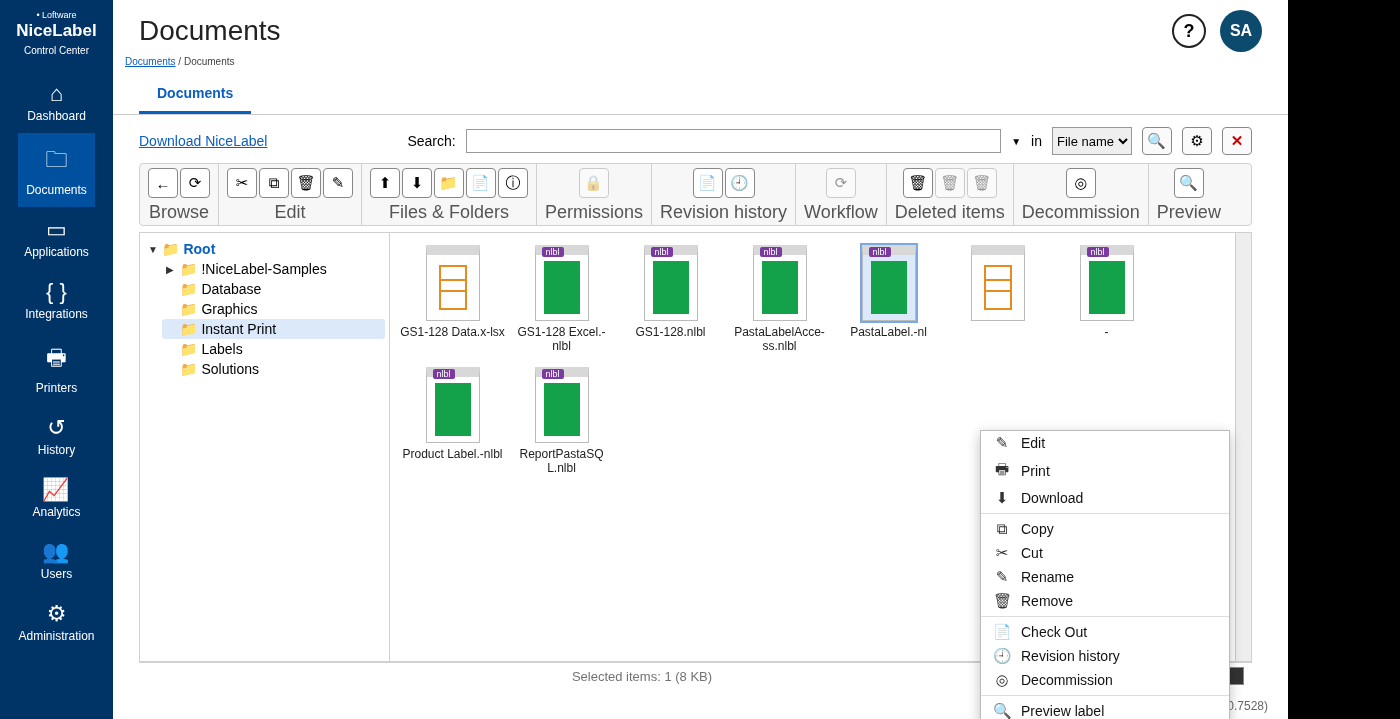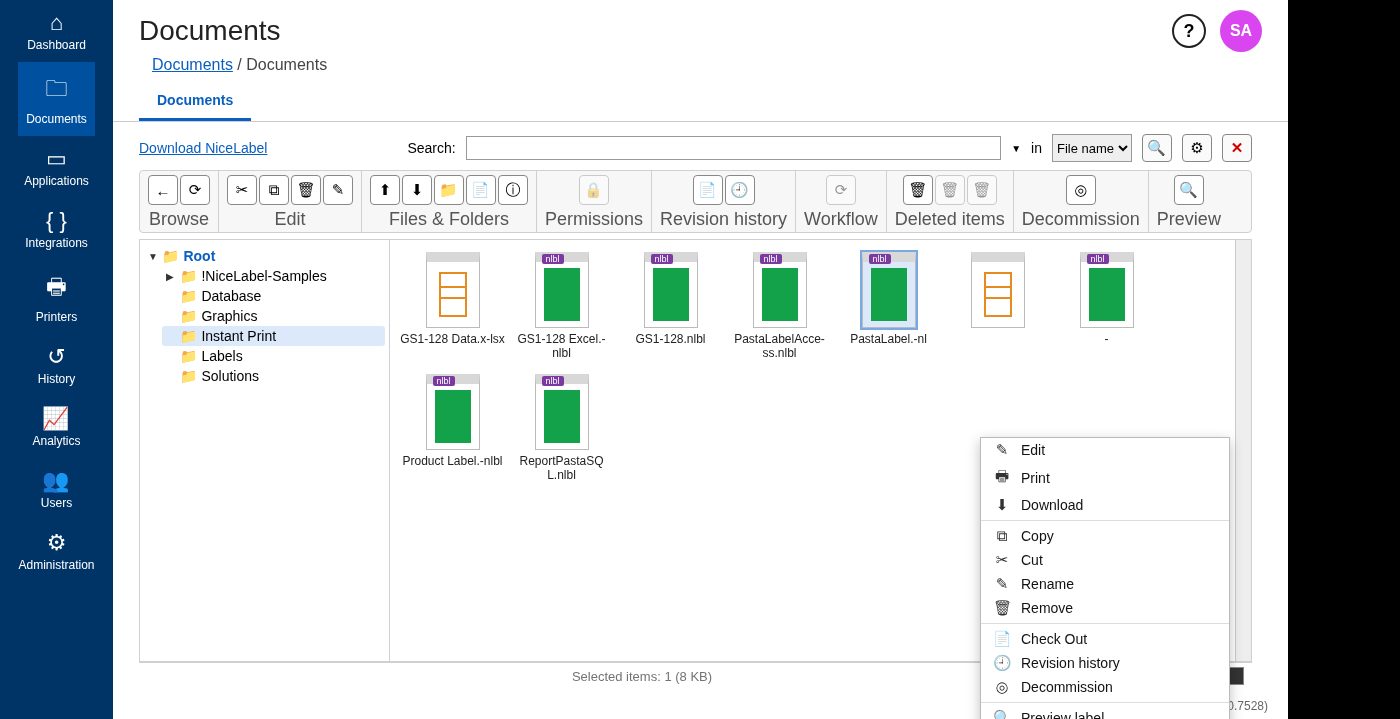--- a/index.html
+++ b/index.html
@@ -9,22 +9,22 @@
 .logo-block .loft { font-size: 9px; }
 .logo-block .nice { font-size: 17px; font-weight: 600; }
 .logo-block .cc { font-size: 10px; margin-top: 4px; }
 .nav-item { width: 100%; text-align: center; padding: 10px 0; font-size: 12px; cursor: pointer; }
 .nav-item.active { background: #0050a0; }
 .nav-icon { display: block; font-size: 22px; margin-bottom: 2px; }
 .main { flex: 1; display: flex; flex-direction: column; min-width: 0; }
 .header { display: flex; align-items: center; padding: 10px 26px 4px; }
 .header h1 { font-size: 28px; font-weight: 400; color: #222; flex: 1; }
 .circle-btn { width: 34px; height: 34px; border: 2px solid #222; border-radius: 50%; display: flex; align-items: center; justify-content: center; font-size: 18px; font-weight: bold; margin-left: 10px; cursor: pointer; }
-.avatar { width: 42px; height: 42px; border-radius: 50%; background: #d946ef; color: #fff; display: flex; align-items: center; justify-content: center; font-size: 16px; font-weight: 600; margin-left: 14px; }
-.breadcrumb { padding: 0 39px 8px; font-size: 16px; color: #444; }
+.avatar { width: 42px; height: 42px; border-radius: 50%; background: #0c4a6e; color: #fff; display: flex; align-items: center; justify-content: center; font-size: 16px; font-weight: 600; margin-left: 14px; }
+.breadcrumb { padding: 0 12px 8px; font-size: 10px; color: #444; }
 .breadcrumb a { color: #0a5fc0; text-decoration: underline; cursor: pointer; }
 .tabrow { border-bottom: 1px solid #ccc; padding: 0 26px; }
 .tab { display: inline-block; padding: 10px 18px; font-size: 14px; color: #0a5fc0; font-weight: 600; border-bottom: 3px solid #0a5fc0; cursor: pointer; }
 .workarea { flex: 1; padding: 12px 36px 4px 26px; display: flex; flex-direction: column; min-height: 0; position: relative; }
 .topbar { display: flex; align-items: center; gap: 10px; font-size: 14px; }
 .topbar .dl { color: #0a5fc0; text-decoration: underline; cursor: pointer; }
 .topbar .spacer { flex: 0 0 120px; }
 .topbar input.search { flex: 1; height: 24px; border: 1px solid #999; padding: 0 4px; }
 .topbar select { height: 28px; border: 1px solid #999; font-size: 13px; }
 .sqbtn { width: 30px; height: 28px; border: 1px solid #888; border-radius: 4px; display: flex; align-items: center; justify-content: center; font-size: 15px; cursor: pointer; background: #fafafa; }
@@ -62,20 +62,25 @@
 .ctxicon { width: 18px; text-align: center; font-size: 15px; color: #333; }
 .scrollbar { width: 16px; background: #eee; border-left: 1px solid #ccc; }
 .footer { text-align: right; font-size: 12px; color: #666; padding: 6px 20px; }
 .rightblack { width: 112px; background: #000; }
 .cursor { position: absolute; left: 730px; top: 425px; font-size: 18px; color: #000; pointer-events: none; }
 </style>
 </head>
 <body>
 
 <div class="sidebar">
+  <div class="logo-block">
+    <div class="loft">• Loftware</div>
+    <div class="nice">NiceLabel</div>
+    <div class="cc">Control Center</div>
+  </div>
   <div id="nav-host">
       <div class="nav-item"><span class="nav-icon">⌂</span><span>Dashboard</span></div>
       <div class="nav-item active"><span class="nav-icon">🗀</span><span>Documents</span></div>
       <div class="nav-item"><span class="nav-icon">▭</span><span>Applications</span></div>
       <div class="nav-item"><span class="nav-icon">{ }</span><span>Integrations</span></div>
       <div class="nav-item"><span class="nav-icon">🖶</span><span>Printers</span></div>
       <div class="nav-item"><span class="nav-icon">↺</span><span>History</span></div>
       <div class="nav-item"><span class="nav-icon">📈</span><span>Analytics</span></div>
       <div class="nav-item"><span class="nav-icon">👥</span><span>Users</span></div>
       <div class="nav-item"><span class="nav-icon">⚙</span><span>Administration</span></div>

